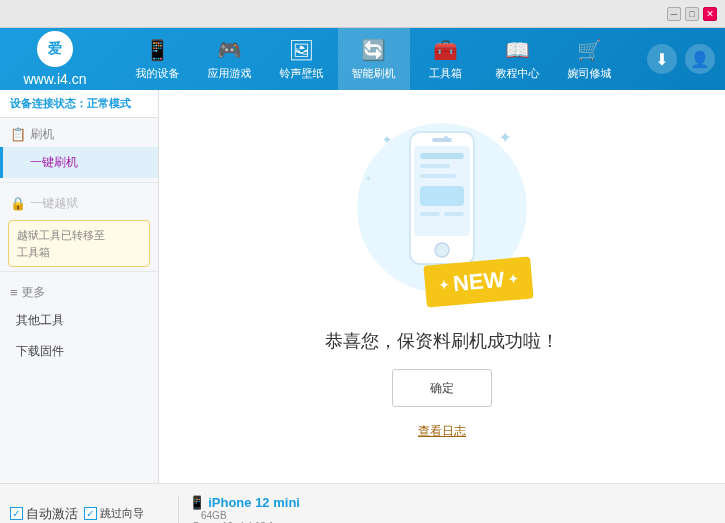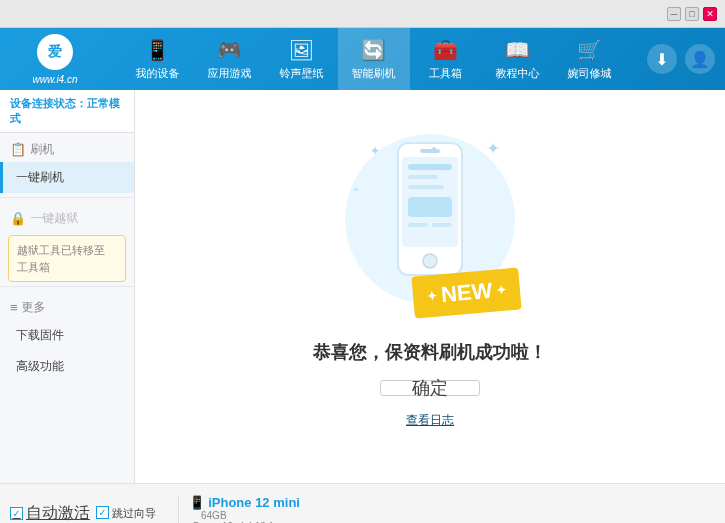--- a/index.html
+++ b/index.html
@@ -64,24 +64,23 @@
       border-radius: 50%;
       display: flex;
       align-items: center;
       justify-content: center;
       color: #1a9de0;
       font-weight: bold;
       font-size: 14px;
     }
     .logo-text {
       color: white;
-      font-size: 10px;
+      font-size: 14px;
       margin-top: 4px;
       white-space: nowrap;
-      font-style: italic;
     }
     .nav-items {
       display: flex;
       flex: 1;
       justify-content: center;
       gap: 0;
     }
     .nav-item {
       display: flex;
       flex-direction: column;
@@ -118,21 +117,21 @@
     }
 
     
     .main-layout {
       display: flex;
       height: 393px;
     }
 
     
     .sidebar {
-      width: 135px;
+      width: 159px;
       background: #f5f7fa;
       border-right: 1px solid #e0e0e0;
       overflow-y: auto;
       flex-shrink: 0;
     }
     .device-status {
       padding: 6px 10px;
       font-size: 11px;
       color: #555;
       border-bottom: 1px solid #e0e0e0;
@@ -153,23 +152,23 @@
       font-size: 12px;
       color: #444;
       cursor: pointer;
       white-space: nowrap;
       display: flex;
       align-items: center;
       gap: 4px;
     }
     .sidebar-item.active {
       background: #e0f0fa;
-      color: #404040;
+      color: #a21caf;
       border-left: 3px solid #1a9de0;
-      padding-left: 13px;
+      padding-left: 27px;
     }
     .sidebar-divider { height: 1px; background: #e8e8e8; margin: 4px 0; }
     .sidebar-info-box {
       margin: 4px 8px;
       padding: 6px 8px;
       background: #fffbe6;
       border: 1px solid #f0d070;
       border-radius: 4px;
       font-size: 11px;
       color: #888;
@@ -240,38 +239,38 @@
       font-size: 12px;
     }
     .new-badge::after {
       content: '✦';
       font-size: 12px;
     }
 
     .success-text {
       font-size: 18px;
       color: #333;
-      font-weight: bold;
+      font-weight: normal;
     }
     .confirm-btn {
       width: 100px;
-      height: 16px;
+      height: 38px;
       background: white;
       border: 1px solid #ccc;
       border-radius: 3px;
       cursor: pointer;
-      font-size: 18px;
+      font-size: 12px;
       color: #444;
       display: flex;
       align-items: center;
       justify-content: center;
     }
     .look-daily {
       font-size: 12px;
-      color: #0c4a6e;
+      color: #a16207;
       cursor: pointer;
       text-decoration: underline;
     }
     .checkbox-label {
       display: flex;
       align-items: center;
       gap: 3px;
       font-size: 11px;
       color: #444;
       cursor: pointer;
@@ -393,24 +392,24 @@
       <span>越狱工具已转移至<br>工具箱</span>
     </div>
 
     <div class="sidebar-divider"></div>
 
     <div class="sidebar-section-title">
       <span class="sidebar-section-icon">≡</span>
       <span>更多</span>
     </div>
     <div class="sidebar-item">
+      <span>其他工具</span>
+    </div>
+    <div class="sidebar-item">
       <span>下载固件</span>
-    </div>
-    <div class="sidebar-item">
-      <span>高级功能</span>
     </div>
   </div>
 
   <div class="content-area">
     <div class="success-illustration">
       <div class="phone-badge-container">
         <div class="phone-bg-circle"></div>
 
         <span class="sparkle" style="top:20px;left:30px;color:#b0d8f0;font-size:12px;">✦</span>
         <span class="sparkle" style="top:15px;right:20px;color:#b0d8f0;font-size:16px;">✦</span>
@@ -449,25 +448,25 @@
       </button>
 
       <span class="look-daily">查看日志</span>
     </div>
   </div>
 
 </div>
 
 <div style="height:60px; background:#f5f5f5; border-top:1px solid #e0e0e0; display:flex; align-items:center; padding:0 10px 0 10px;">
   <div style="display:flex; align-items:center; gap:6px; width:160px;">
-    <label class="checkbox-label" style="display:flex;align-items:center;gap:3px;font-size:16px;color:#444;cursor:pointer;text-decoration:underline;">
+    <label class="checkbox-label" style="display:flex;align-items:center;gap:3px;font-size:13px;color:#444;cursor:pointer;">
       <div class="chk-box checked"></div>
       <span>自动激活</span>
     </label>
-    <label class="checkbox-label" style="display:flex;align-items:flex-start;gap:3px;font-size:11px;color:#444;cursor:pointer;">
+    <label class="checkbox-label" style="display:flex;align-items:center;gap:3px;font-size:11px;color:#444;cursor:pointer;">
       <div class="chk-box checked"></div>
       <span>跳过向导</span>
     </label>
   </div>
   <div style="width:1px;height:36px;background:#ddd;margin:0 8px;"></div>
   <div class="device-entry">
     <div class="device-name-line">
       <span style="color:#1a9de0;font-size:13px;">📱</span>
       <span style="color:#1a9de0;font-weight:bold;font-size:13px;">iPhone 12 mini</span>
     </div>

